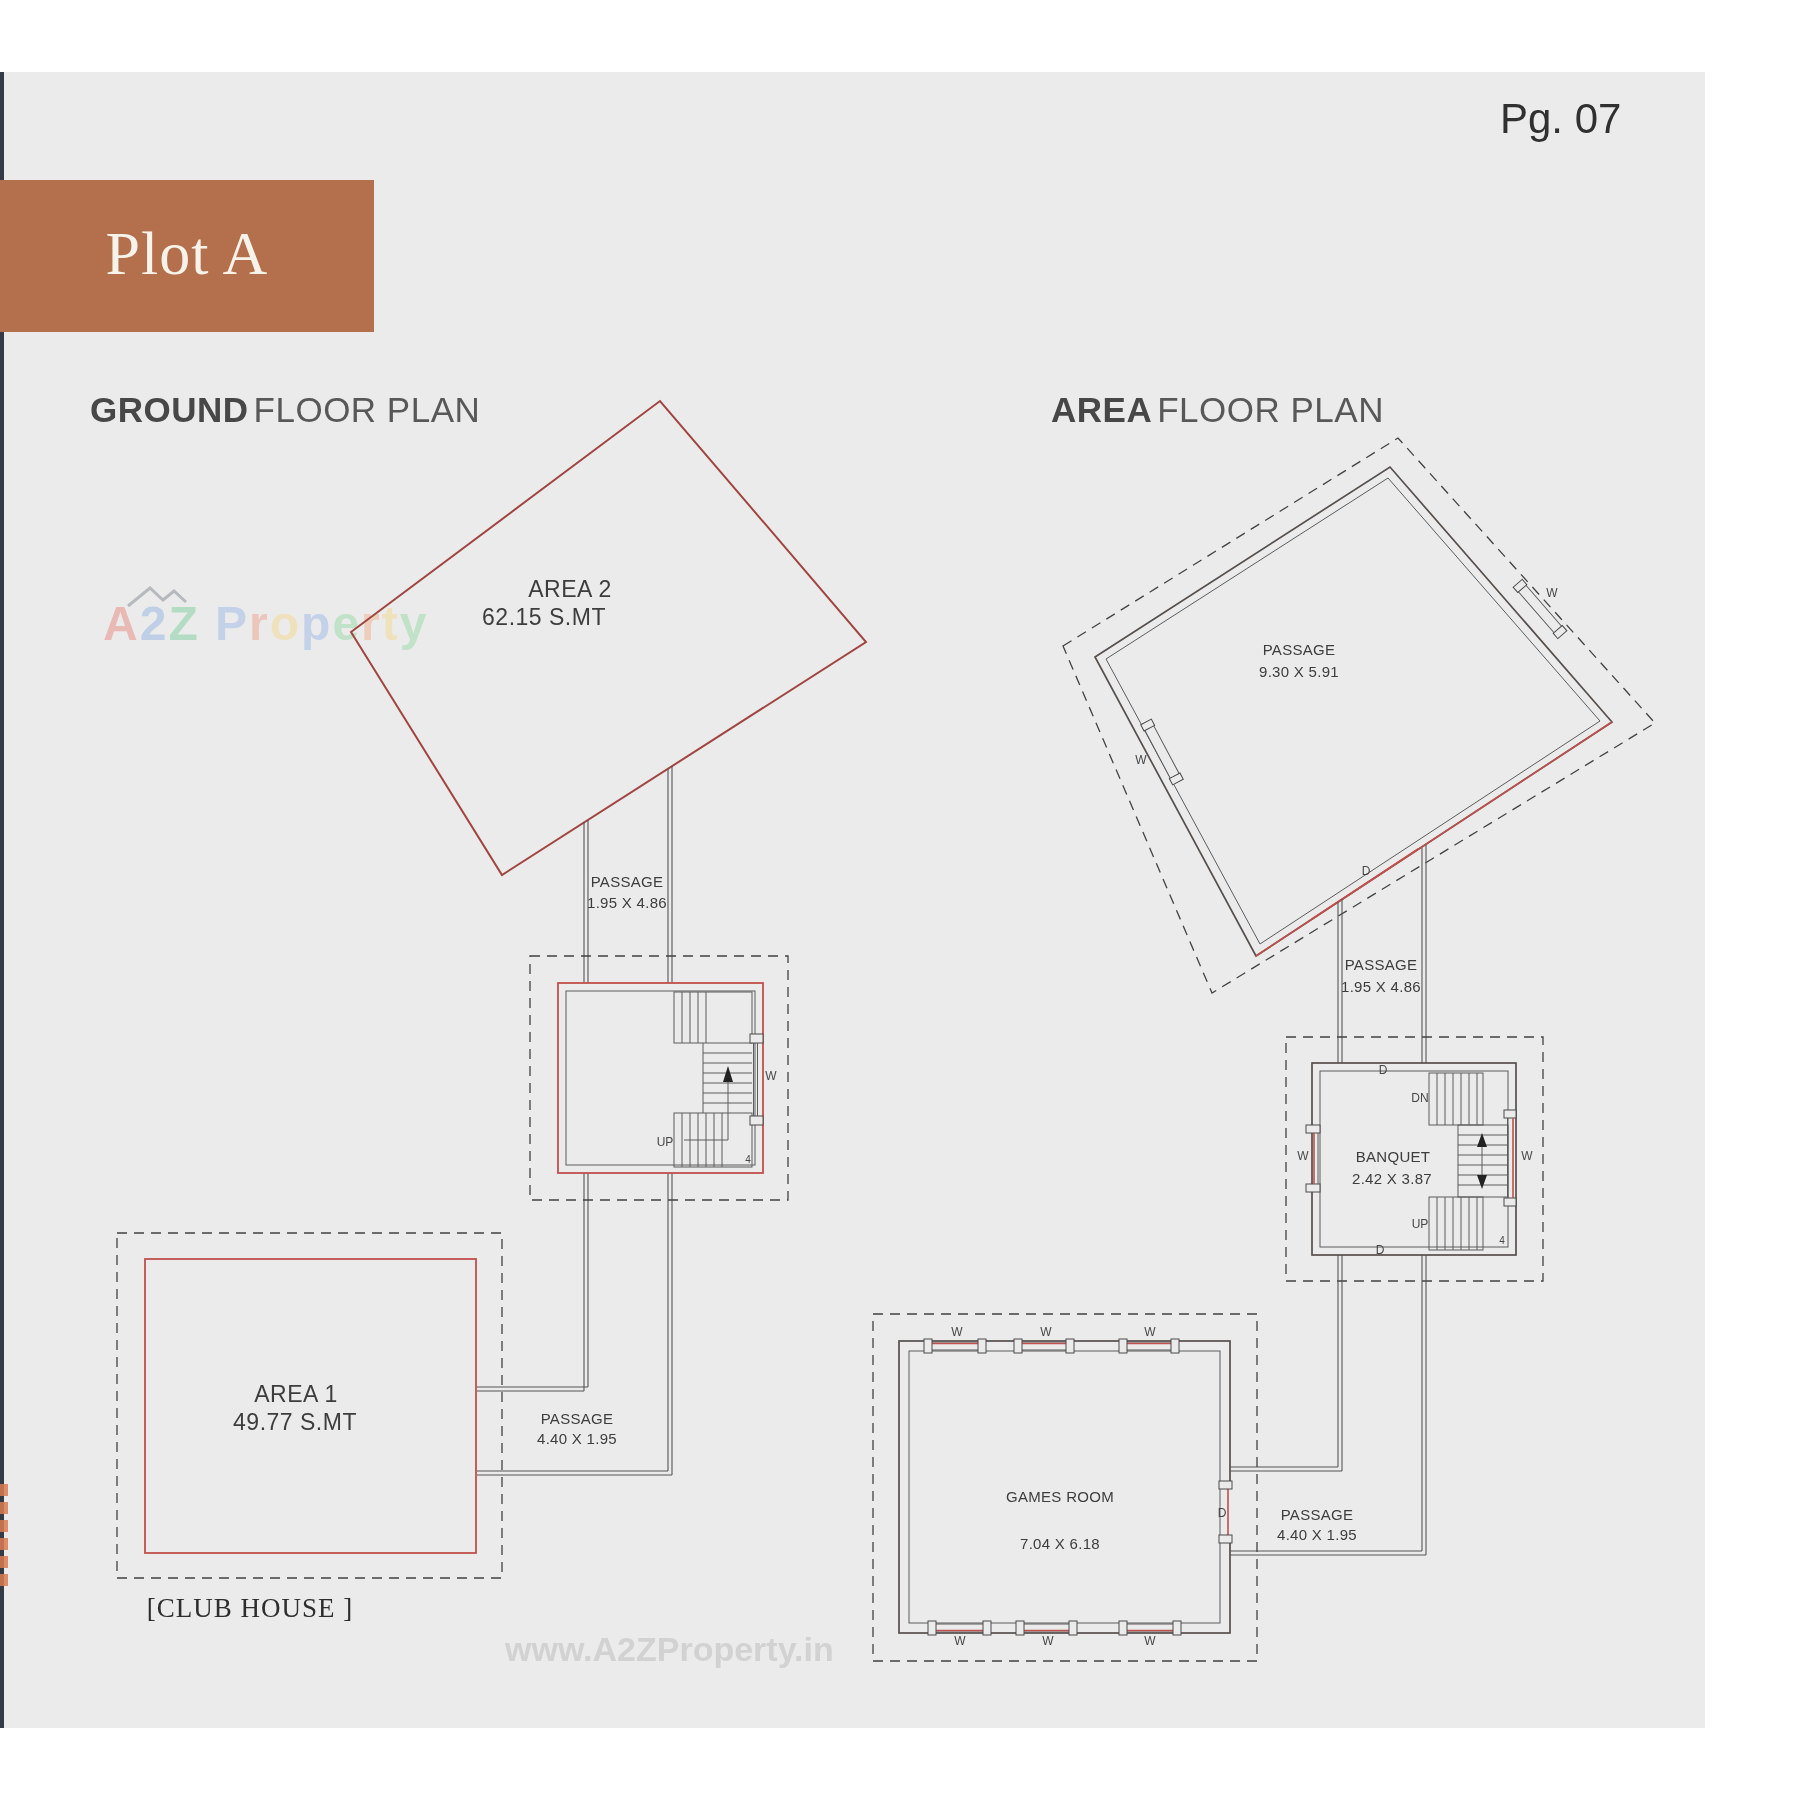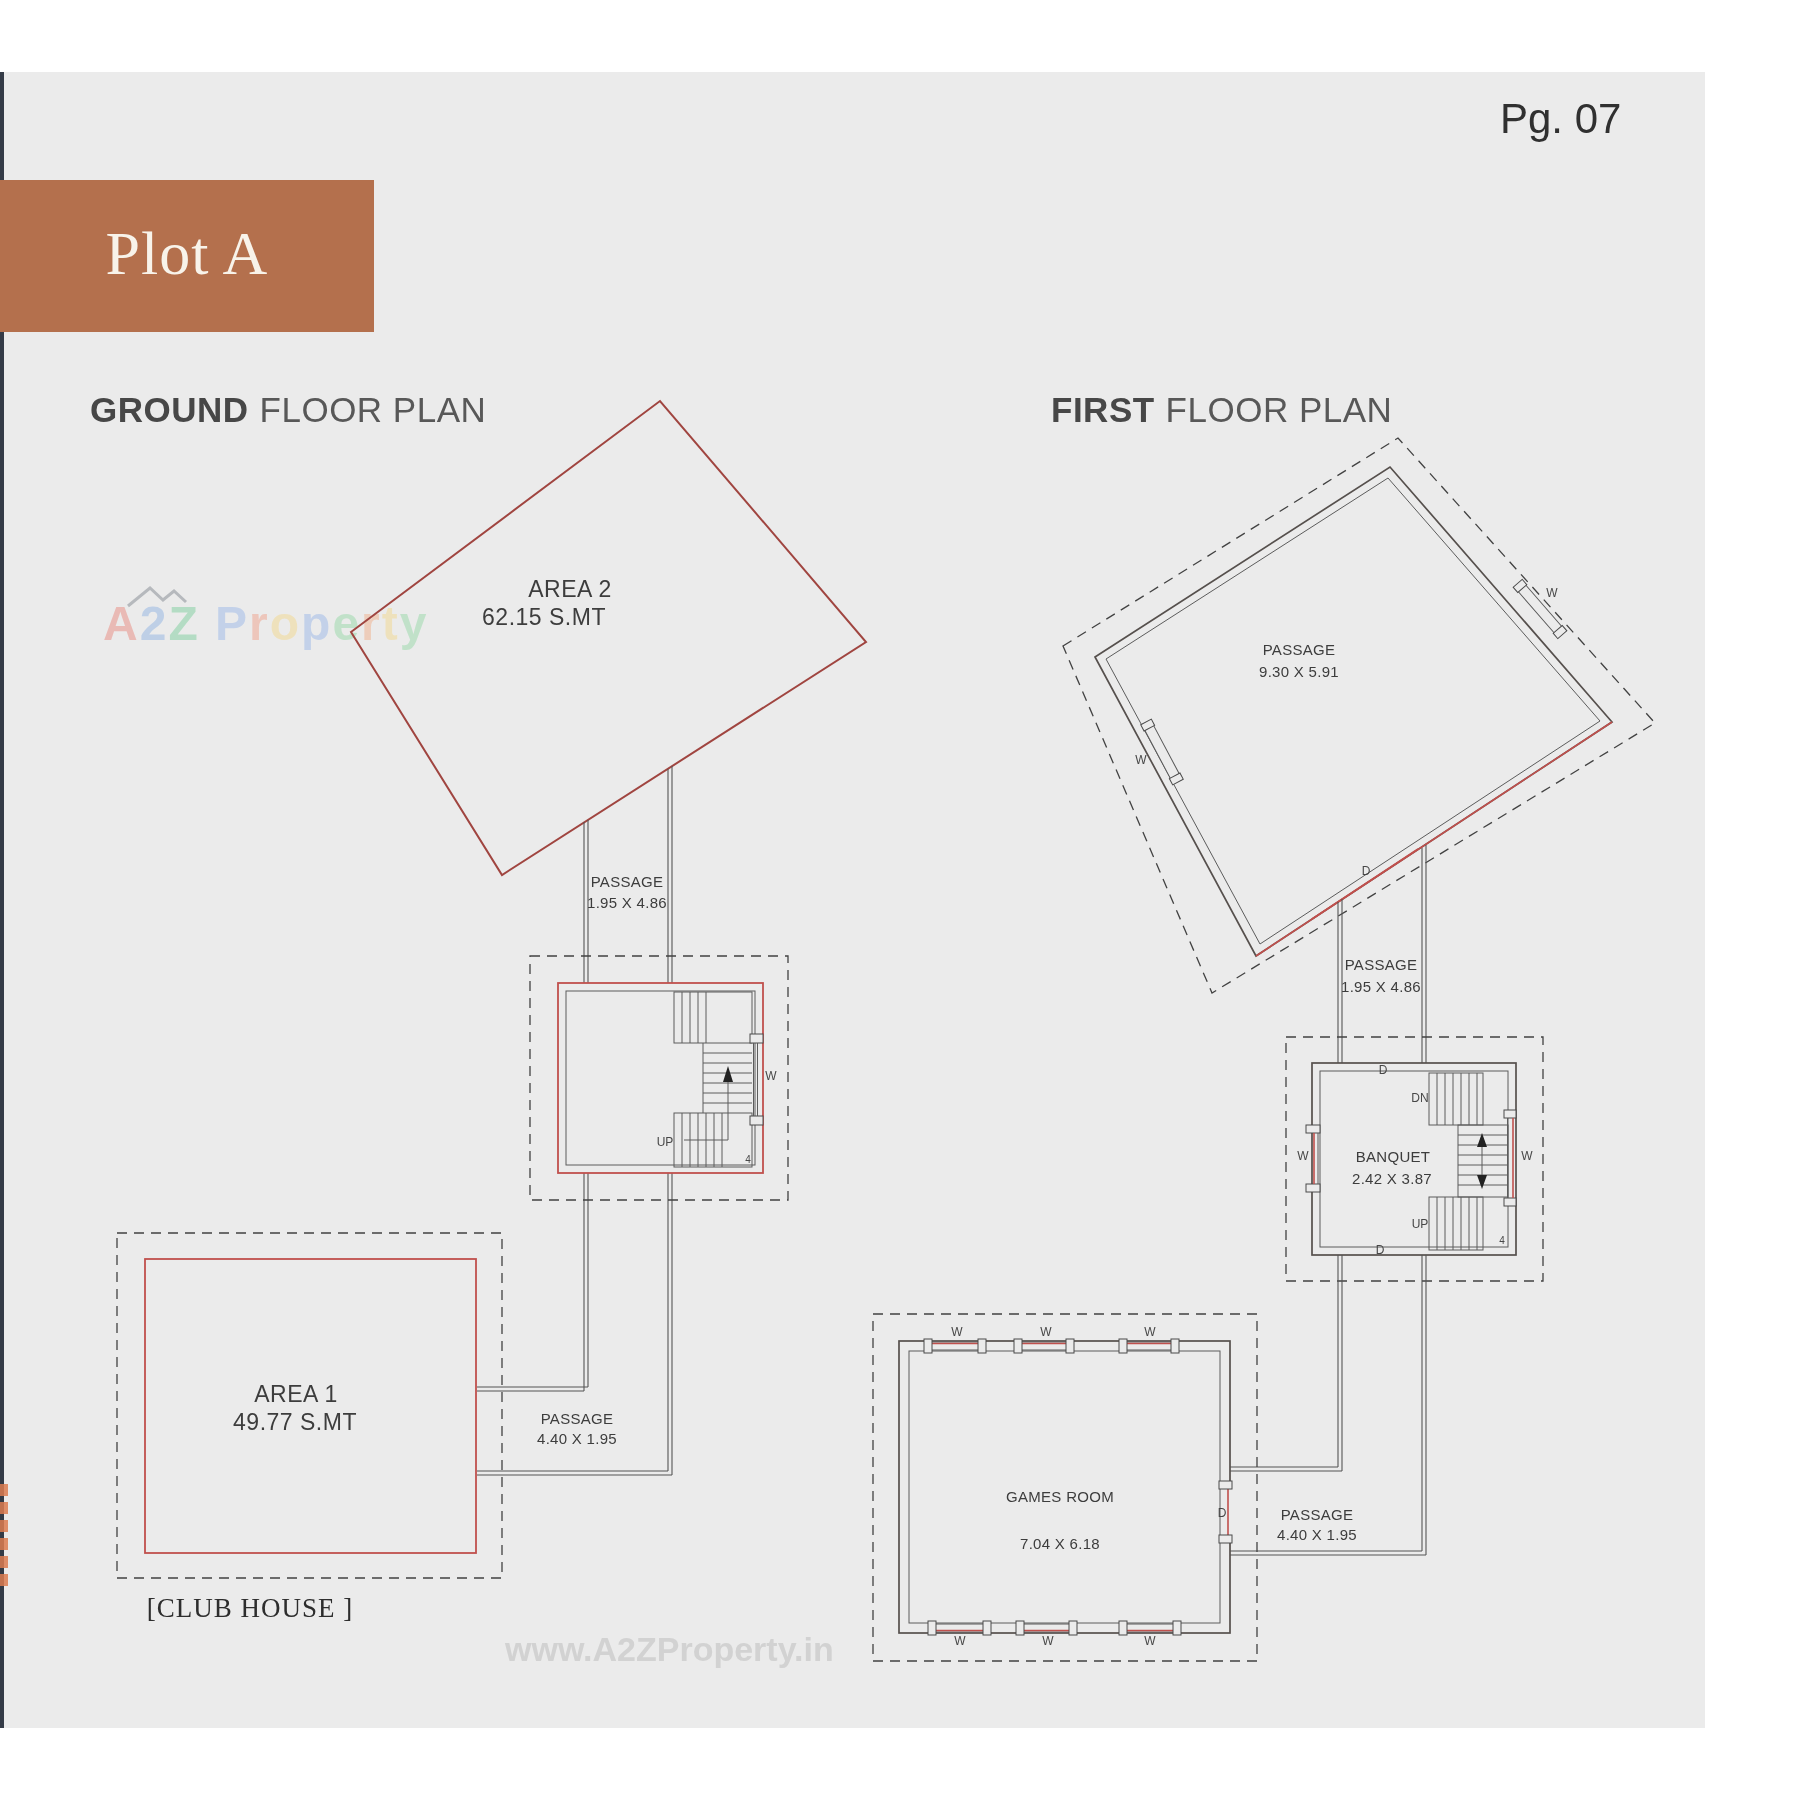--- a/index.html
+++ b/index.html
@@ -14,21 +14,21 @@
          font-family:"Liberation Sans",sans-serif;}
   #page{position:absolute;left:0;top:72px;width:1705px;height:1656px;background:var(--page-bg);}
   #left-edge{position:absolute;left:0;top:72px;width:4px;height:1656px;background:#343b47;}
   #plot-badge{position:absolute;left:0;top:180px;width:374px;height:152px;background:var(--accent);}
   #plot-badge .t{position:absolute;left:50%;top:50%;transform:translate(-50%,-54%);
       font-family:"Liberation Serif",serif;font-size:62px;color:#f8f3ea;letter-spacing:1px;}
   #pg-num{position:absolute;left:1500px;top:95px;width:190px;text-align:left;
       font-size:42px;color:#303030;}
   .heading{position:absolute;top:390px;font-size:35px;color:#525252;letter-spacing:.5px;white-space:nowrap;}
   .heading .b{font-weight:bold;color:#474747;}
-  .heading .r{font-weight:normal;margin-left:11px;color:#585858;}
+  .heading .r{font-weight:normal;margin-left:5px;color:#585858;}
   #h-ground{left:90px;}
   #h-first{left:1051px;}
   svg{position:absolute;left:0;top:0;}
   .lbl{position:absolute;transform:translate(-50%,-50%);color:#3d3d3d;white-space:nowrap;}
   .s23{font-size:23px;letter-spacing:.5px;}
   .s15{font-size:15px;letter-spacing:.3px;}
   .s12{font-size:12px;color:#474747;}
   .s10{font-size:10px;color:#474747;}
   .serif26{font-family:"Liberation Serif",serif;font-size:27px;color:#2d2d2d;letter-spacing:1px;}
   
@@ -60,21 +60,21 @@
   <div id="pg-num">Pg. 07</div>
 
   <div id="plot-badge">
     <div class="t">Plot A</div>
   </div>
 
   <div id="h-ground" class="heading">
     <span class="b">GROUND</span><span class="r">FLOOR PLAN</span>
   </div>
   <div id="h-first" class="heading">
-    <span class="b">FIRST</span><span class="r">FLOOR PLAN</span>
+    <span class="b">AREA</span><span class="r">FLOOR PLAN</span>
   </div>
 
   <div id="logo-wm"><span style="color: rgb(233, 139, 128);">A</span><span style="color: rgb(146, 180, 227);">2</span><span style="color: rgb(127, 207, 158);">Z</span><span style="color: rgb(136, 136, 136);"> </span><span style="color: rgb(157, 185, 232);">P</span><span style="color: rgb(240, 162, 140);">r</span><span style="color: rgb(242, 216, 143);">o</span><span style="color: rgb(157, 185, 232);">p</span><span style="color: rgb(152, 217, 169);">e</span><span style="color: rgb(240, 176, 140);">r</span><span style="color: rgb(242, 216, 143);">t</span><span style="color: rgb(152, 217, 169);">y</span></div>
 
   <div id="url-wm">www.A2ZProperty.in</div>
 
   <div class="redmark" style="top:1484px"></div>
   <div class="redmark" style="top:1502px"></div>
   <div class="redmark" style="top:1520px"></div>
   <div class="redmark" style="top:1538px"></div>

